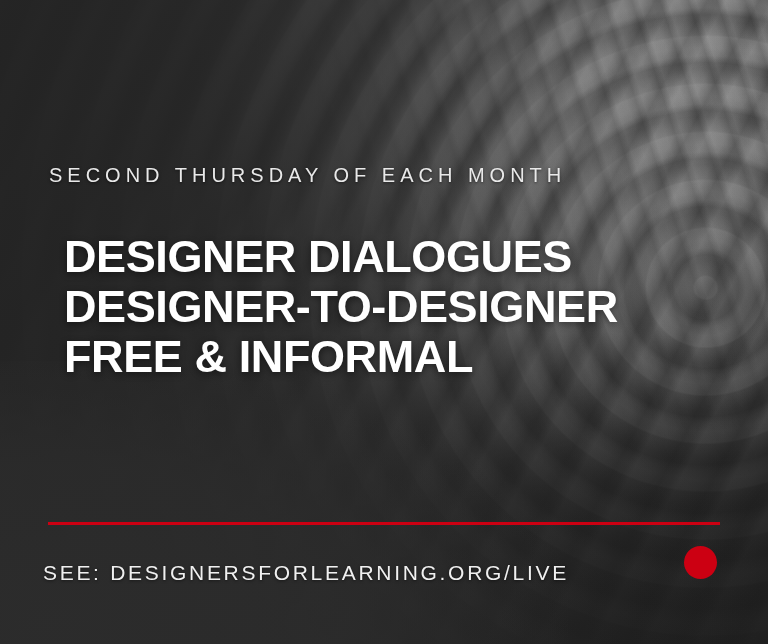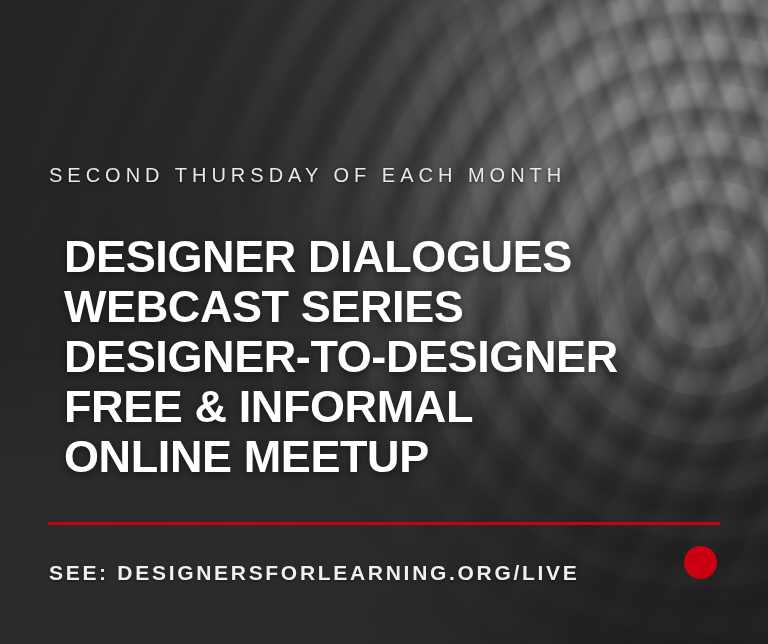--- a/index.html
+++ b/index.html
@@ -174,25 +174,25 @@
     position: absolute;
     left: 48px;
     top: 522px;
     width: 672px;
     height: 3px;
     background: #cc0012;
   }
 
   .footer-text {
     position: absolute;
-    left: 49px;
+    left: 43px;
     top: 562px;
     color: #f0f0f0;
     font-size: 21px;
-    font-weight: 700;
+    font-weight: 400;
     letter-spacing: 2.7px;
     line-height: 1;
     text-transform: uppercase;
     white-space: nowrap;
     text-shadow: 0 1px 3px rgba(0,0,0,0.5);
   }
 
   .red-dot {
     position: absolute;
     left: 684px;
@@ -215,24 +215,22 @@
   <div class="bg-ribbons"></div>
   <div class="bg-scrim"></div>
   <div class="bg-corner-dark"></div>
 
   <div class="content">
 
     <div class="eyebrow">Second Thursday of Each Month</div>
 
     <h1 class="headline">
       <span class="hl-line">Designer Dialogues</span>
-      <span class="hl-line">Webcast Series</span>
       <span class="hl-line">Designer-to-Designer</span>
       <span class="hl-line">Free &amp; Informal</span>
-      <span class="hl-line">Online Meetup</span>
     </h1>
 
     <div class="divider"></div>
 
     <div class="footer-text">See: designersforlearning.org/live</div>
 
     <div class="red-dot"></div>
 
   </div>
 </div>

